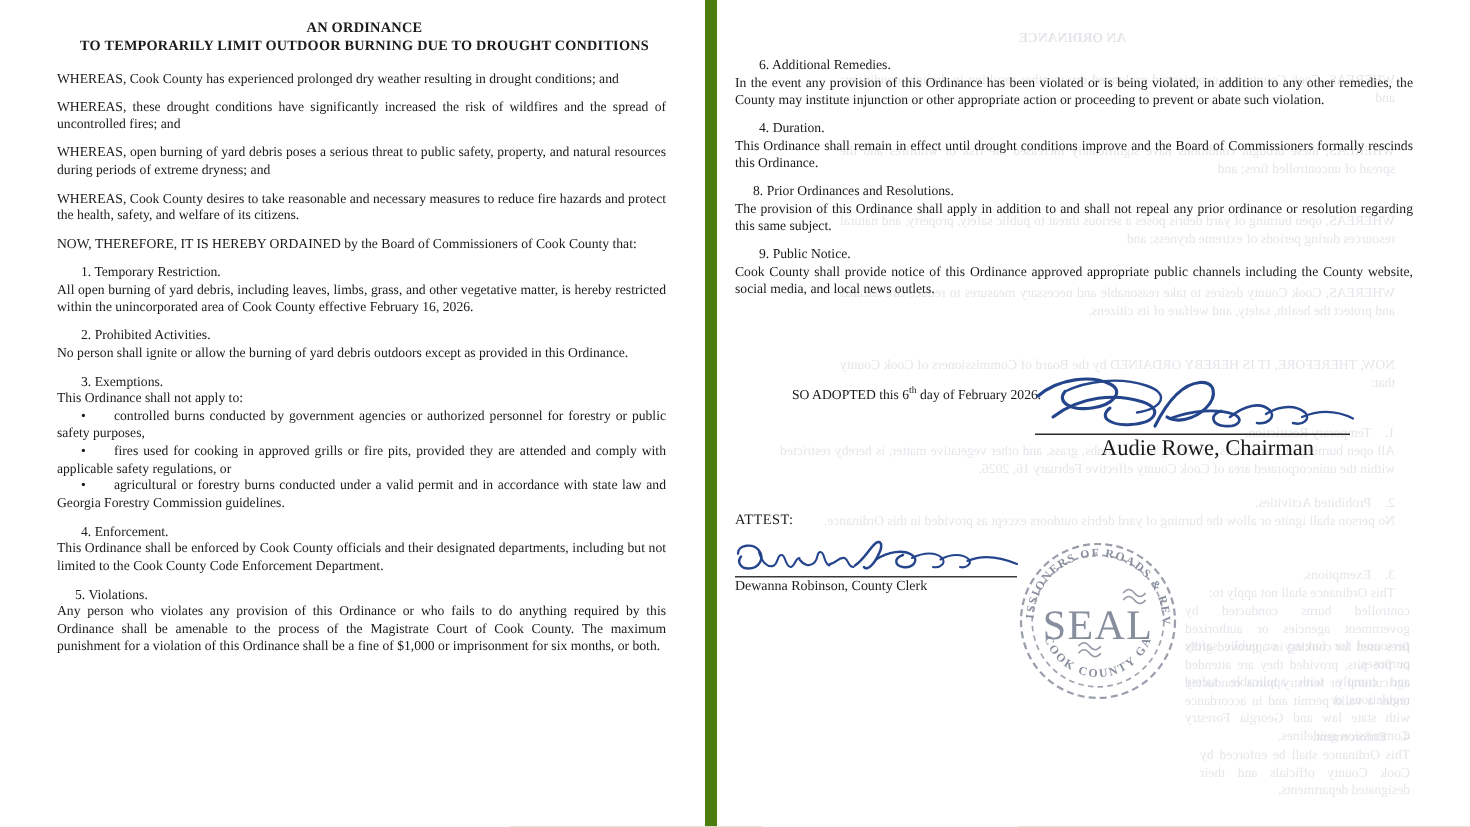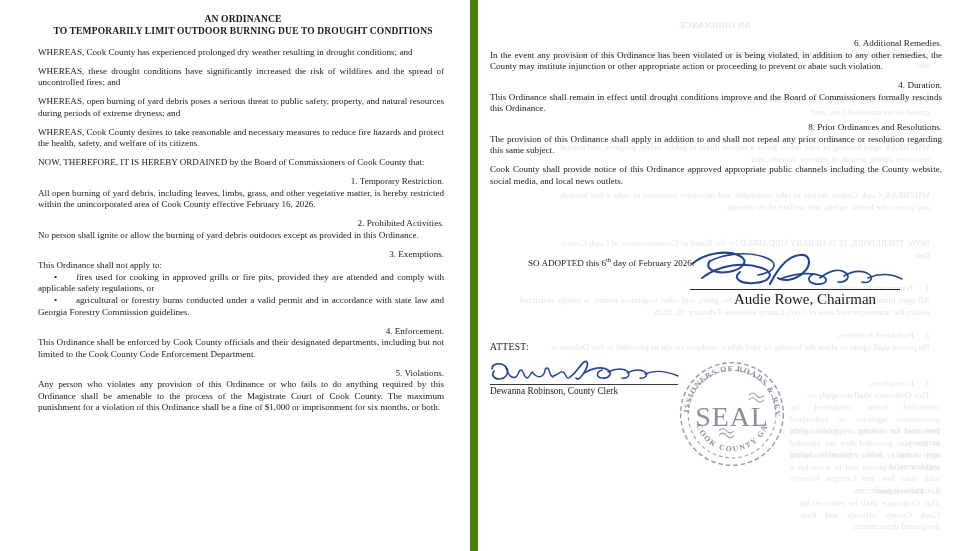--- a/index.html
+++ b/index.html
@@ -64,21 +64,21 @@
     margin: 0 0 7.4px 0;
     text-align: justify;
     text-justify: inter-word;
   }
   p.tight { margin-bottom: 0; }
   p.para.last { margin-bottom: 0; }
 
   .sec-head {
     margin: 0;
     text-indent: 16px;
-    text-align: right;
+    text-align: left;
   }
   .sec-head.narrow { text-indent: 12px; }
 
   .bullet {
     margin: 0;
     text-align: justify;
     text-indent: 16px;
   }
   .bullet .dot {
     display: inline-block;
@@ -213,20 +213,21 @@
 
       <p class="sec-head tight">1.    Temporary Restriction.</p>
       <p class="para">All open burning of yard debris, including leaves, limbs, grass, and other vegetative matter, is hereby restricted within the unincorporated area of Cook County effective February 16, 2026.</p>
 
       <p class="sec-head tight">2.    Prohibited Activities.</p>
       <p class="para">No person shall ignite or allow the burning of yard debris outdoors except as provided in this Ordinance.</p>
 
       <p class="sec-head tight">3.    Exemptions.</p>
       <p class="para tight">This Ordinance shall not apply to:</p>
 
+      <p class="bullet"><span class="dot">•</span><span>controlled burns conducted by government agencies or authorized personnel for forestry or public safety purposes,</span></p>
       <p class="bullet"><span class="dot">•</span><span>fires used for cooking in approved grills or fire pits, provided they are attended and comply with applicable safety regulations, or</span></p>
       <p class="bullet"><span class="dot">•</span><span>agricultural or forestry burns conducted under a valid permit and in accordance with state law and Georgia Forestry Commission guidelines.</span></p>
 
       <div class="gap-sm"></div>
 
       <p class="sec-head tight">4.    Enforcement.</p>
       <p class="para">This Ordinance shall be enforced by Cook County officials and their designated departments, including but not limited to the  Cook County Code Enforcement Department.</p>
 
       <p class="sec-head narrow tight">5. Violations.</p>
       <p class="para last">Any person who violates any provision of this Ordinance or who fails to do anything required by this Ordinance shall be amenable to the process of the Magistrate Court of Cook County. The maximum punishment for a violation of this Ordinance shall be a fine of $1,000 or imprisonment for six months, or both.</p>
@@ -260,20 +261,21 @@
   <div class="body-col col-right">
     <p class="sec-head tight">6.    Additional Remedies.</p>
     <p class="para">In the event any provision of this Ordinance has been violated or is being violated, in addition to any other remedies, the County may institute injunction or other appropriate action or proceeding to prevent or abate such violation.</p>
 
     <p class="sec-head tight">4.    Duration.</p>
     <p class="para">This Ordinance shall remain in effect until drought conditions improve and the Board of Commissioners formally rescinds this Ordinance.</p>
 
     <p class="sec-head narrow tight">8.  Prior Ordinances and Resolutions.</p>
     <p class="para">The provision of this Ordinance shall apply in addition to and shall not repeal any prior ordinance or resolution regarding this same subject.</p>
 
+    <p class="sec-head tight">9.    Public Notice.</p>
     <p class="para last">Cook County shall provide notice of this Ordinance approved appropriate public channels including the County website, social media, and local news outlets.</p>
   </div>
 
   <div class="sig-area">
     <div class="so-adopted"><span>SO ADOPTED this 6</span><sup>th</sup><span> day of February 2026.</span></div>
 
     <div class="sig-chair-wrap">
       <svg class="ink" width="230" height="46" style="left:-6px; top:-6px;" viewBox="0 0 230 46">
         <g fill="none" stroke="#24458c" stroke-linecap="round" stroke-linejoin="round">
           <path d="M8 16 C22 4, 44 2, 56 8 C66 13, 58 22, 44 24 C30 26, 20 20, 26 13" stroke-width="2.1"></path>

